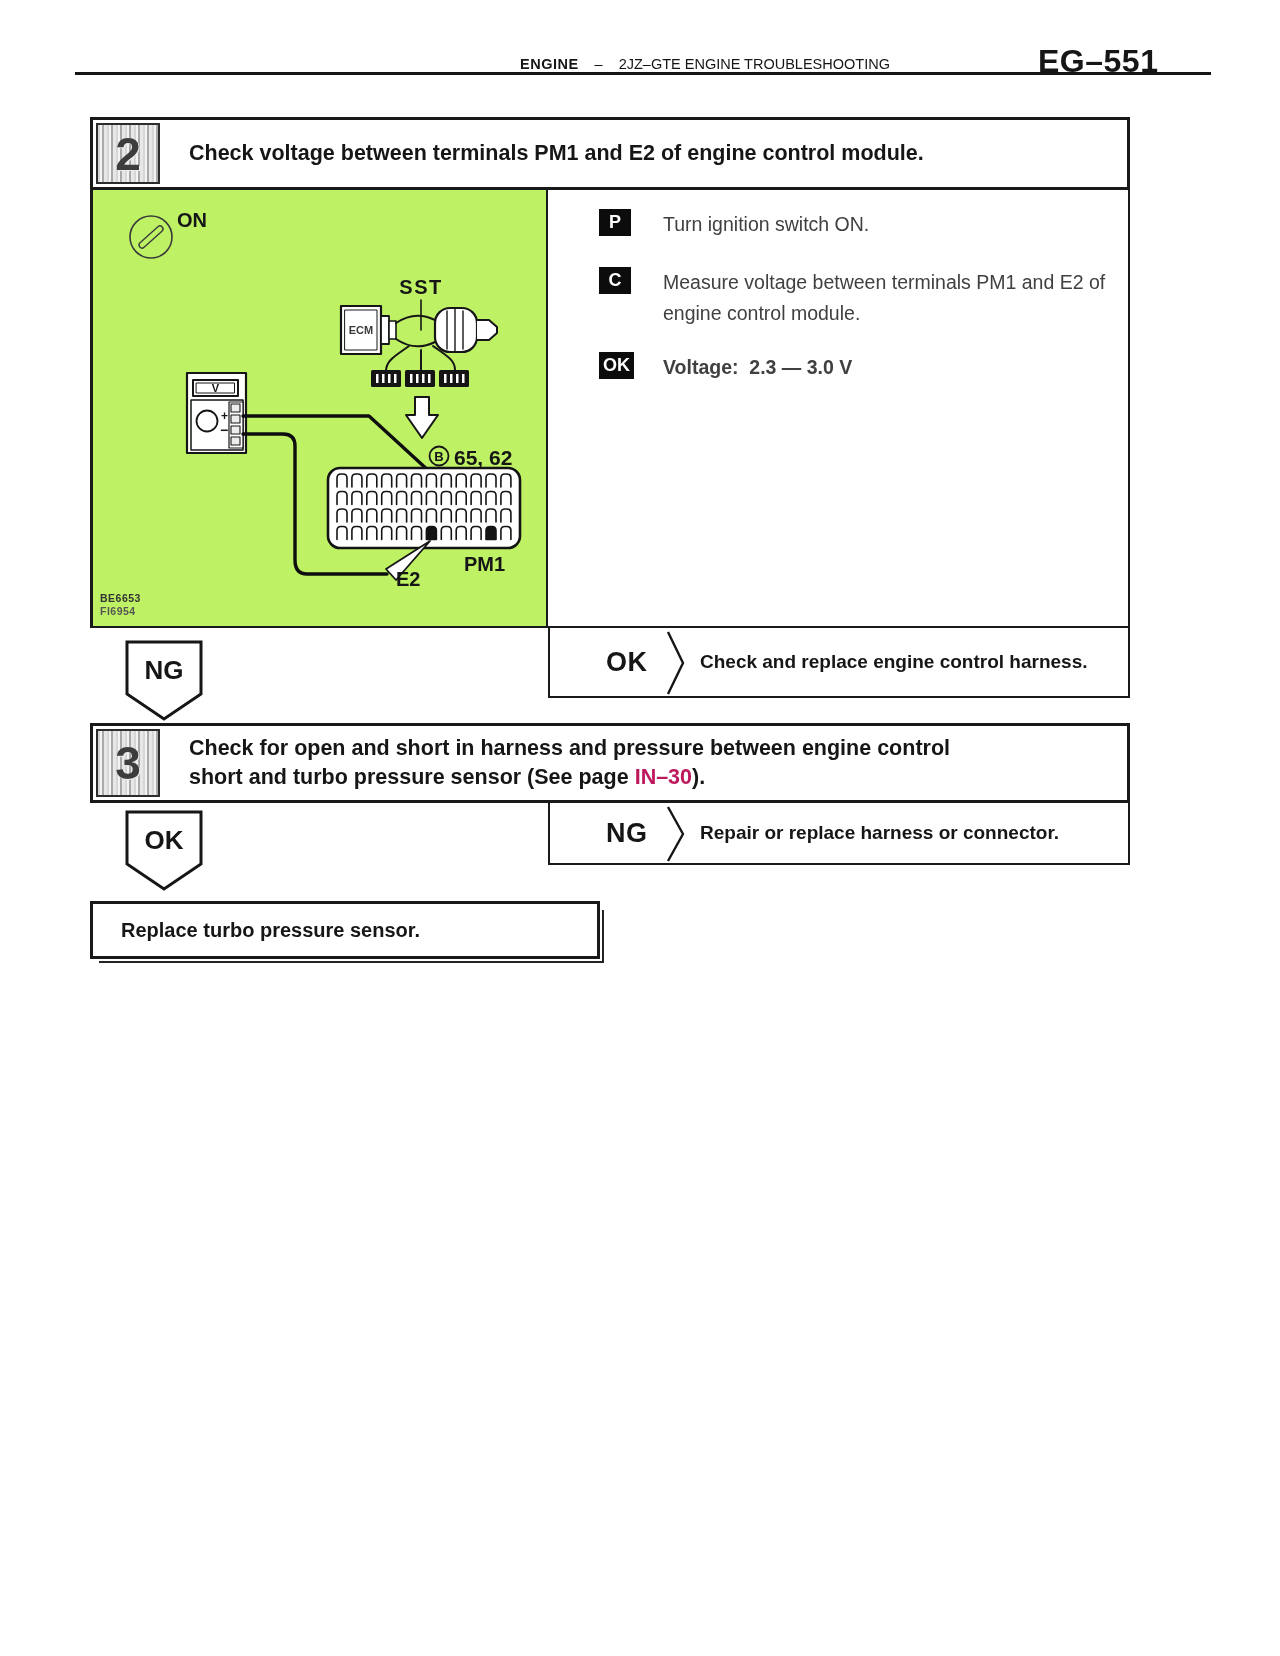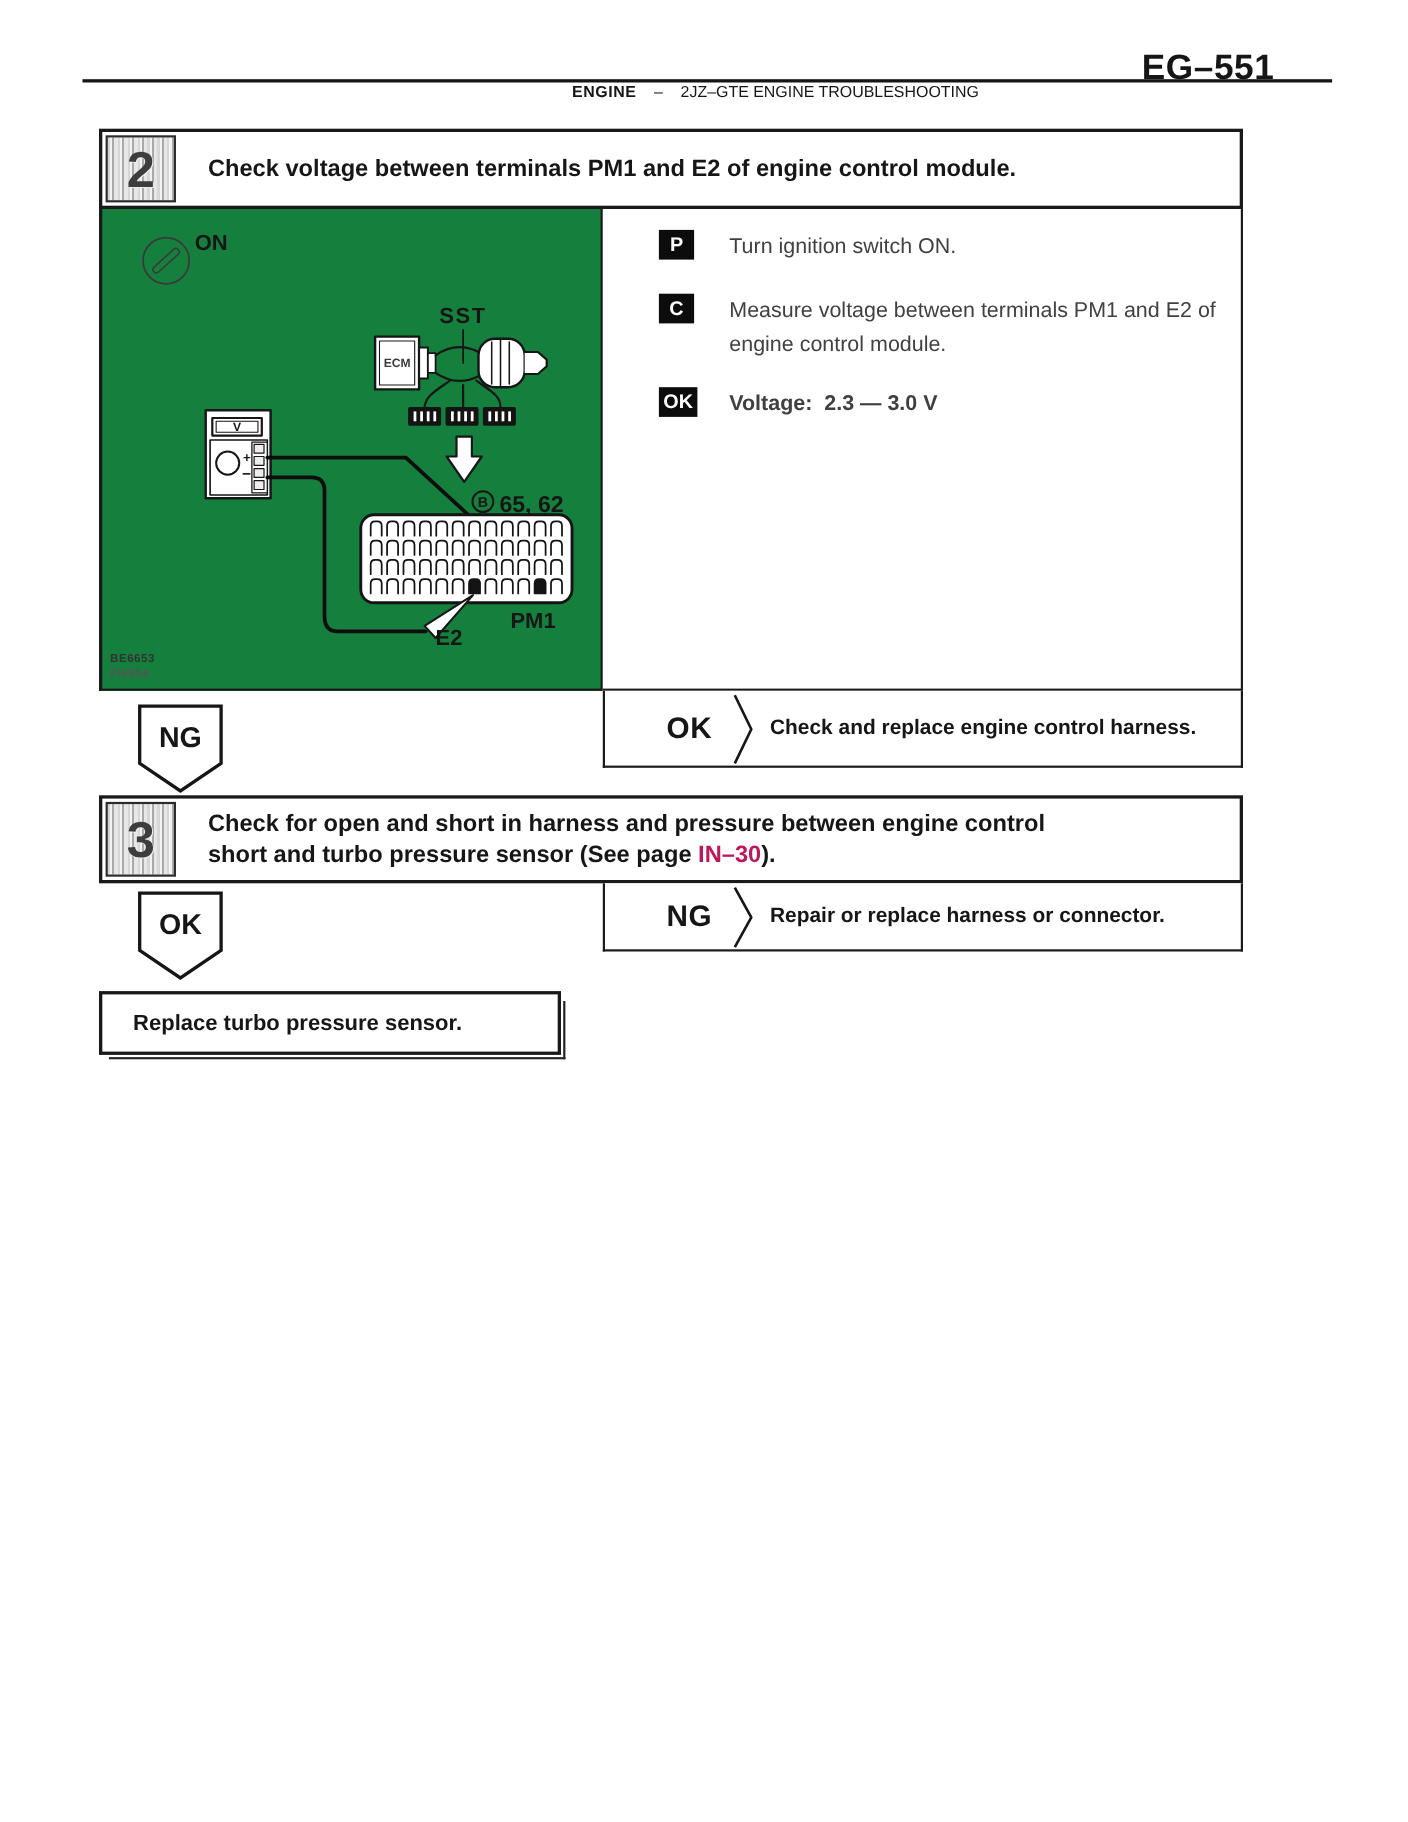--- a/index.html
+++ b/index.html
@@ -5,39 +5,39 @@
   html,body{margin:0;padding:0;background:#ffffff;}
   .page{
     position:relative;width:1280px;height:1656px;background:#ffffff;
     font-family:"Liberation Sans",sans-serif;color:#161616;overflow:hidden;
   }
   .abs{position:absolute;}
 
   
   .page-code{left:1038px;top:43px;font-size:32px;font-weight:bold;letter-spacing:.5px;}
   .running-head{left:520px;top:56px;font-size:14.5px;white-space:nowrap;display:flex;gap:16px;align-items:baseline;}
-  .running-head .sec{font-weight:bold;letter-spacing:.5px;margin-top:20px;}
+  .running-head .sec{font-weight:bold;letter-spacing:.5px;}
   .head-rule{left:75px;top:72px;width:1136px;height:3px;background:#151515;}
 
   
   .step-box{border:3px solid #191919;background:#fff;box-sizing:border-box;}
   .num-cell{
     position:absolute;left:3px;top:3px;bottom:3px;width:64px;
     border:2px solid #2c2c2c;box-sizing:border-box;
     background:repeating-linear-gradient(90deg,#d6d6d6 0 2px,#f3f3f3 2px 4px,#a9a9a9 4px 6px,#e7e7e7 6px 9px);
     display:flex;align-items:center;justify-content:center;
     font-size:46px;font-weight:bold;color:#3d3d3d;text-shadow:1px 1px 0 #ececec;
   }
   .step-title{position:absolute;left:96px;right:10px;top:0;bottom:0;display:flex;align-items:center;
     font-size:21.5px;font-weight:bold;line-height:29px;}
   .step-title .lines{display:block;}
 
   
   .diagram-panel{left:90px;top:190px;width:458px;height:438px;box-sizing:border-box;
-    border-left:3px solid #1a1a1a;border-right:2.5px solid #1a1a1a;border-bottom:2.5px solid #1a1a1a;background:#15803d;}
+    border-left:3px solid #1a1a1a;border-right:2.5px solid #1a1a1a;border-bottom:2.5px solid #1a1a1a;background:#bef264;}
   .instruction-panel{left:548px;top:190px;width:582px;height:438px;box-sizing:border-box;
     border-right:2.5px solid #1a1a1a;border-bottom:2.5px solid #1a1a1a;background:#fff;}
 
   .instr-row{position:absolute;left:0;width:100%;}
   .badge{position:absolute;left:51px;top:0;height:27px;min-width:32px;padding:0 4px;box-sizing:border-box;
     background:#0c0c0c;color:#fff;font-size:18px;font-weight:bold;
     display:flex;align-items:center;justify-content:center;}
   .instr-text{position:absolute;left:115px;top:0;width:455px;font-size:19.5px;line-height:31px;color:#404040;}
   .instr-text.bold{font-weight:bold;}
 
@@ -48,21 +48,21 @@
     font-size:27px;font-weight:bold;letter-spacing:.5px;}
   .branch-chevron{position:absolute;left:116px;top:3px;bottom:3px;}
   .branch-action{position:absolute;left:150px;top:0;bottom:0;right:8px;display:flex;align-items:center;
     font-size:19px;font-weight:bold;}
 
   
   .flag{position:absolute;}
   .flag text{font-family:"Liberation Sans",sans-serif;font-size:26px;font-weight:bold;fill:#161616;}
 
   
-  .final-box{left:90px;top:901px;width:420px;height:58px;border:3px solid #191919;box-sizing:border-box;background:#fff;padding-left:45px;}
+  .final-box{left:90px;top:901px;width:510px;height:58px;border:3px solid #191919;box-sizing:border-box;background:#fff;padding-left:45px;}
   .final-box::after{content:"";position:absolute;left:6px;top:6px;right:-7px;bottom:-7px;
     border-right:2.5px solid #242424;border-bottom:2.5px solid #242424;pointer-events:none;}
   .final-text{position:absolute;left:28px;top:0;bottom:0;display:flex;align-items:center;
     font-size:20px;font-weight:bold;}
 
   .link{color:#be185d;}
   svg text{font-family:"Liberation Sans",sans-serif;}
 </style>
 </head>
 <body>

